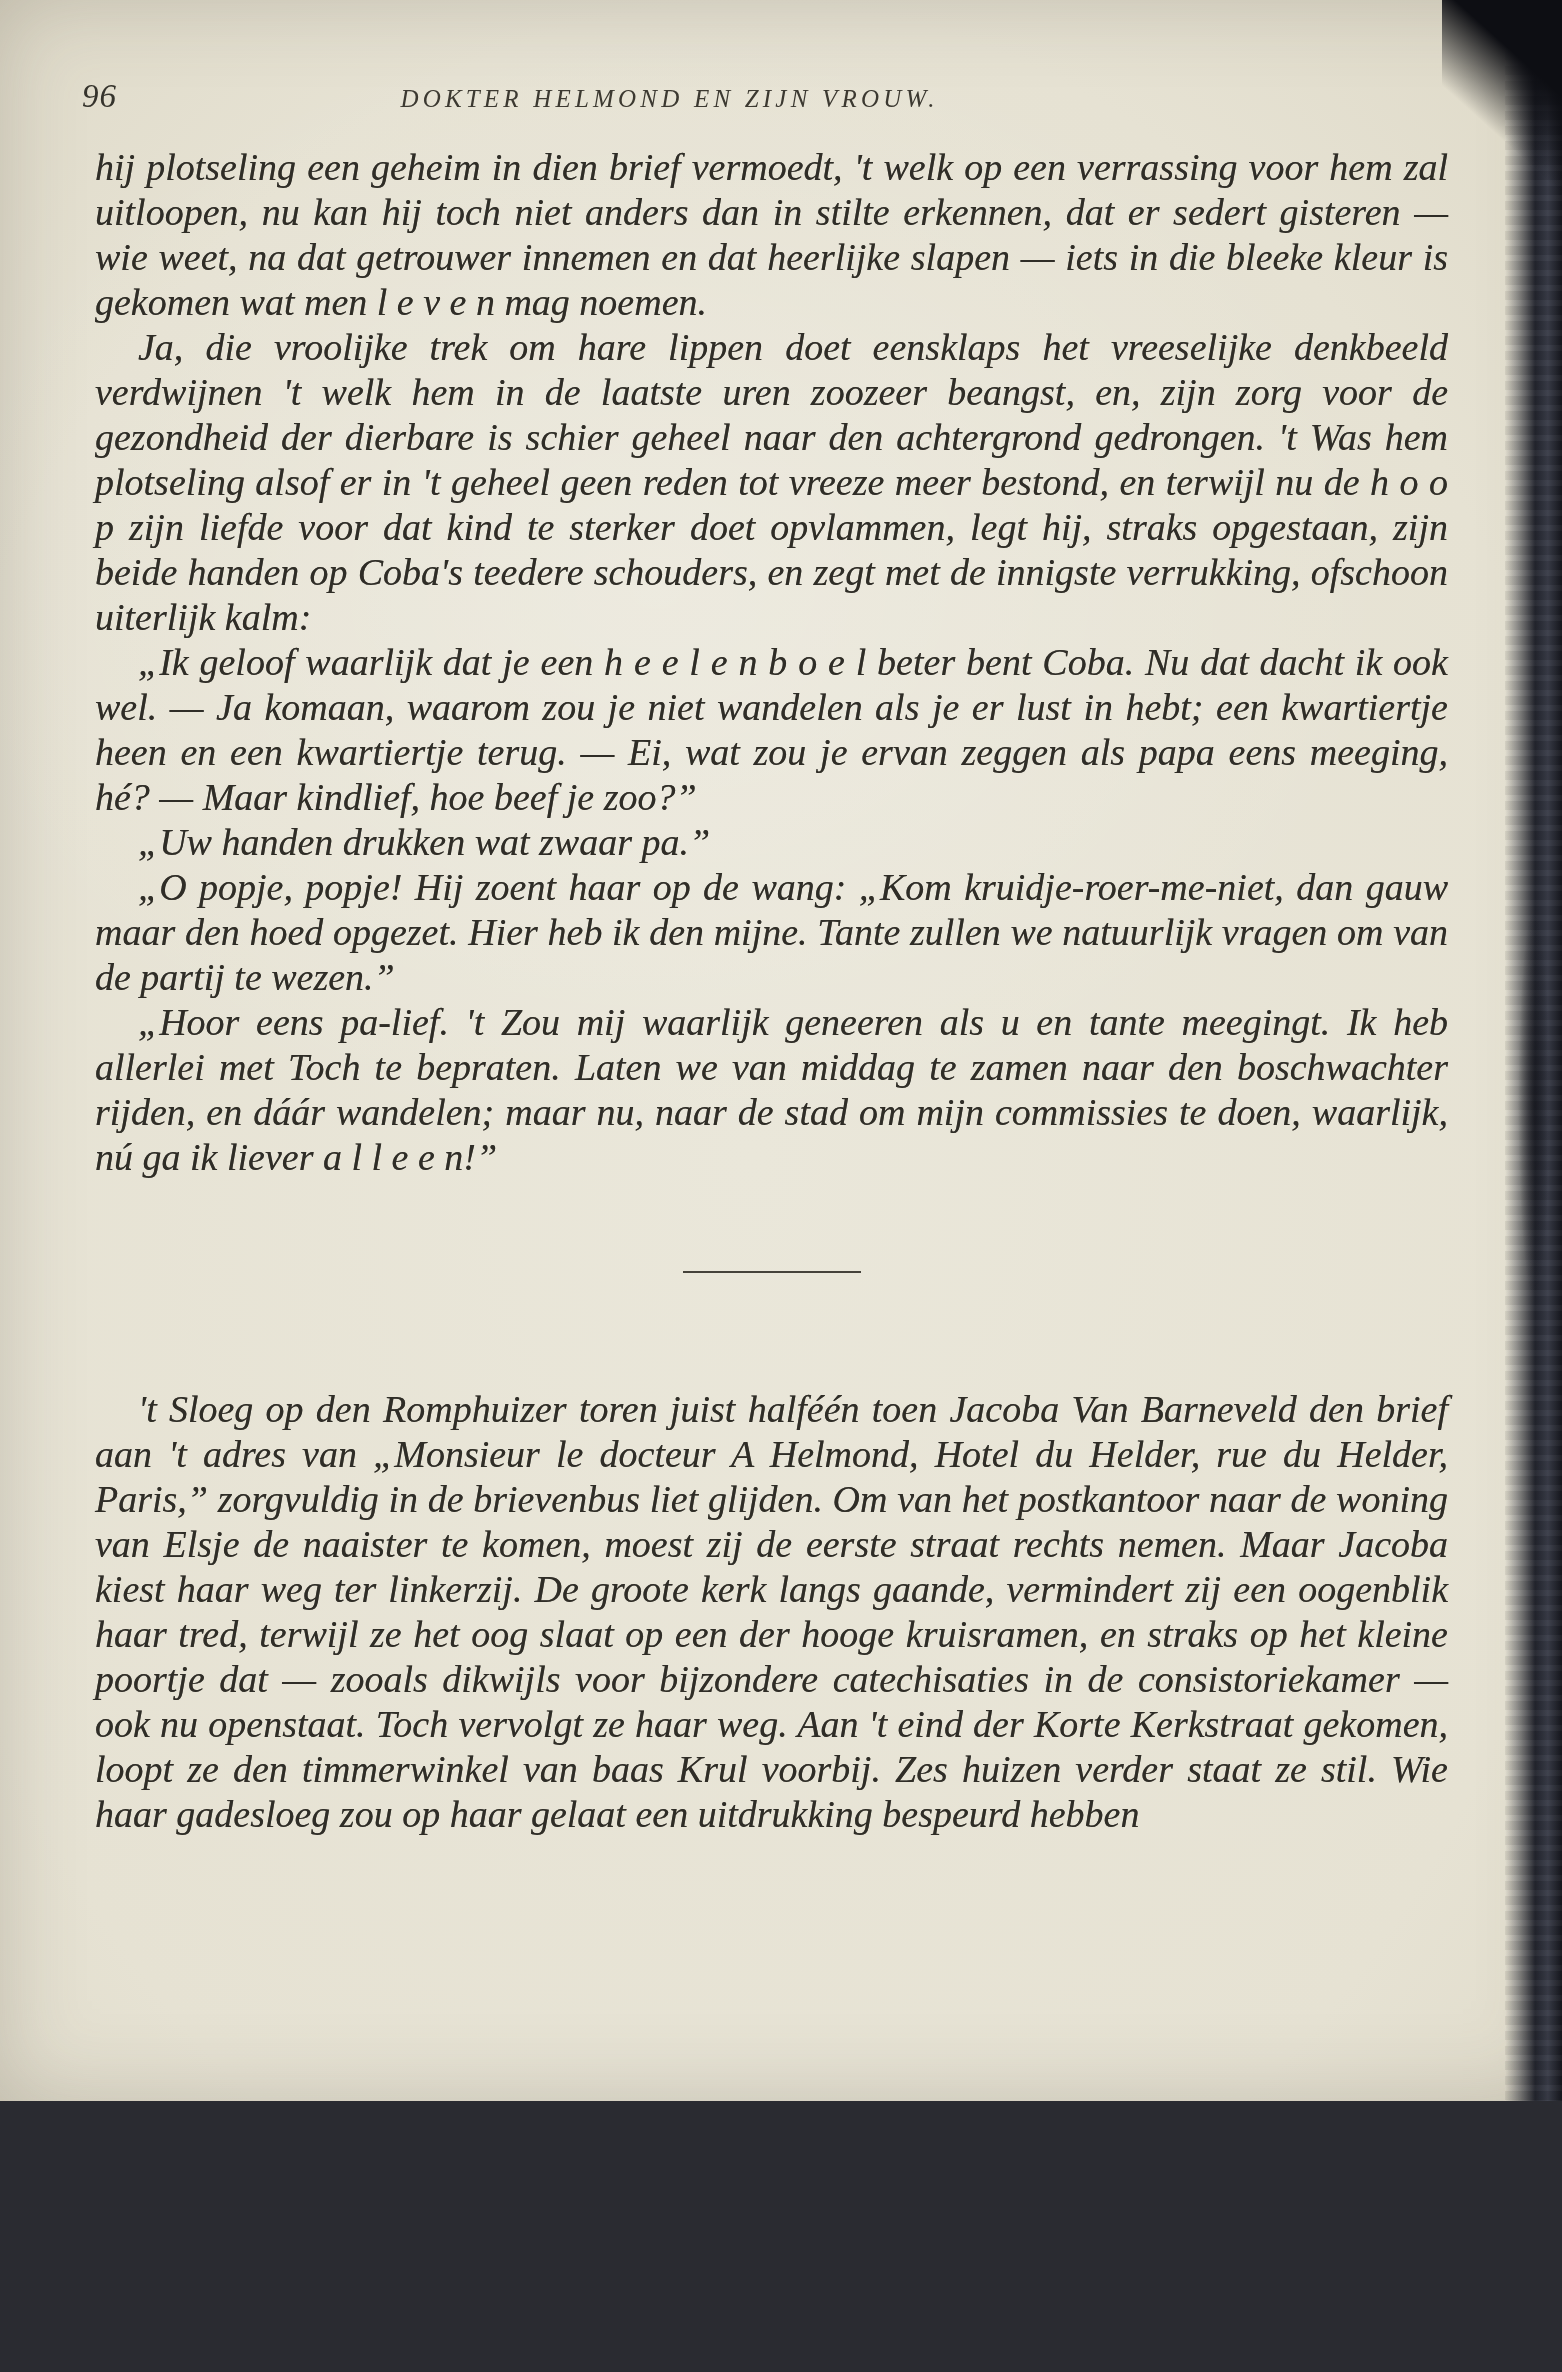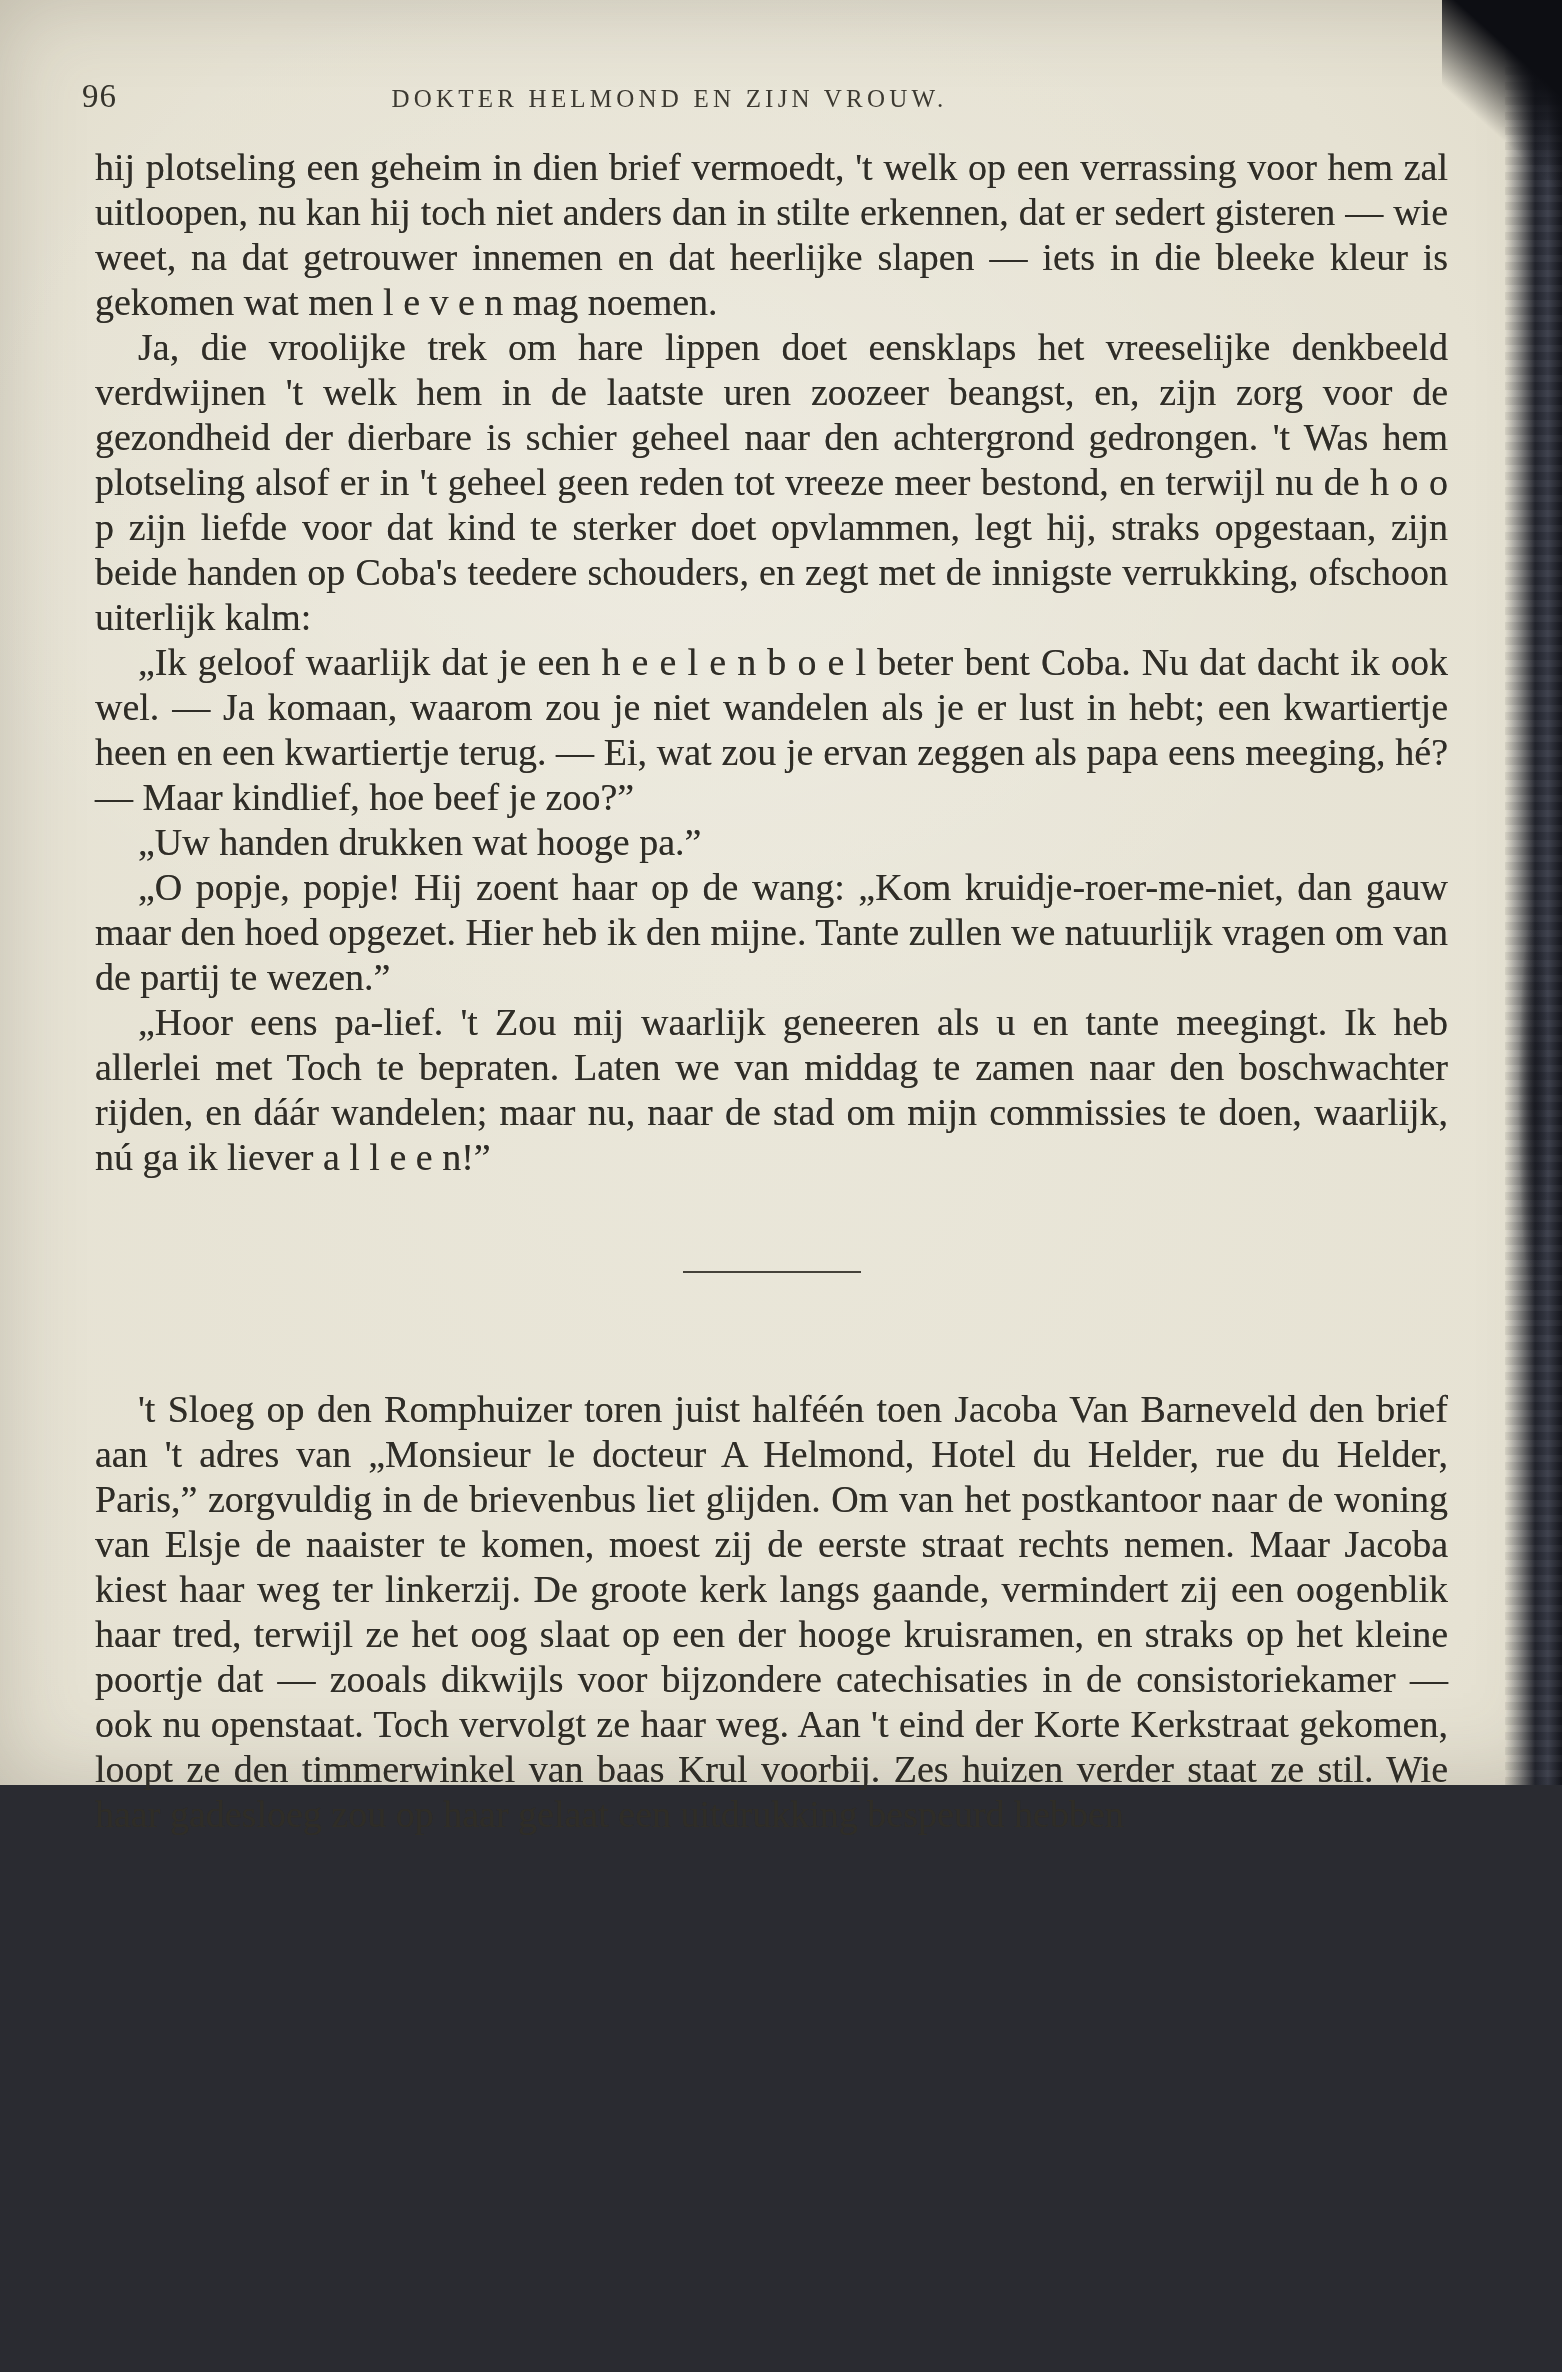--- a/index.html
+++ b/index.html
@@ -9,29 +9,30 @@
   body {
     width: 1563px;
     height: 2373px;
     overflow: hidden;
     background: #2a2b31;
     font-family: "Liberation Serif", "DejaVu Serif", serif;
   }
   .page {
     position: relative;
     width: 1563px;
-    height: 1785px;
+    height: 2101px;
     box-sizing: border-box;
     padding: 78px 115px 4px 95px;
     color: #2f2d27;
     background:
       radial-gradient(ellipse 1206px 928px at 42% 28%, rgba(255,255,255,0.22), rgba(255,255,255,0) 62%),
       radial-gradient(ellipse 1391px 1855px at 48% 55%, #eae7da 0%, #e6e2d3 62%, #dcd7c5 92%, #d2cdbb 100%);
     background-color: #e6e2d4;
     box-shadow: inset 0 0 83px rgba(90, 85, 70, 0.25);
+    font-style: italic;
   }
   .page-header {
     position: relative;
     height: 43px;
     margin-bottom: 24px;
   }
   .page-number {
     position: absolute;
     left: -13px;
     top: 0;
@@ -128,21 +129,21 @@
 
   <header class="page-header">
     <span class="page-number">96</span>
     <span class="running-title">DOKTER HELMOND EN ZIJN VROUW.</span>
   </header>
 
   <main class="text-body">
     <p class="para no-indent">hij plotseling een geheim in dien brief vermoedt, 't welk op een verrassing voor hem zal uitloopen, nu kan hij toch niet anders dan in stilte erkennen, dat er sedert gisteren — wie weet, na dat getrouwer innemen en dat heerlijke slapen — iets in die bleeke kleur is gekomen wat men l e v e n mag noemen.</p>
     <p class="para">Ja, die vroolijke trek om hare lippen doet eensklaps het vreeselijke denkbeeld verdwijnen 't welk hem in de laatste uren zoozeer beangst, en, zijn zorg voor de gezondheid der dierbare is schier geheel naar den achtergrond gedrongen. 't Was hem plotseling alsof er in 't geheel geen reden tot vreeze meer bestond, en terwijl nu de h o o p zijn liefde voor dat kind te sterker doet opvlammen, legt hij, straks opgestaan, zijn beide handen op Coba's teedere schouders, en zegt met de innigste verrukking, ofschoon uiterlijk kalm:</p>
     <p class="para">„Ik geloof waarlijk dat je een h e e l e n  b o e l beter bent Coba. Nu dat dacht ik ook wel. — Ja komaan, waarom zou je niet wandelen als je er lust in hebt; een kwartiertje heen en een kwartiertje terug. — Ei, wat zou je ervan zeggen als papa eens meeging, hé? — Maar kindlief, hoe beef je zoo?”</p>
-    <p class="para">„Uw handen drukken wat hooge pa.”</p>
+    <p class="para">„Uw handen drukken wat zwaar pa.”</p>
     <p class="para">„O popje, popje! Hij zoent haar op de wang: „Kom kruidje-roer-me-niet, dan gauw maar den hoed opgezet. Hier heb ik den mijne. Tante zullen we natuurlijk vragen om van de partij te wezen.”</p>
     <p class="para">„Hoor eens pa-lief. 't Zou mij waarlijk geneeren als u en tante meegingt. Ik heb allerlei met Toch te bepraten. Laten we van middag te zamen naar den boschwachter rijden, en dáár wandelen; maar nu, naar de stad om mijn commissies te doen, waarlijk, nú ga ik liever a l l e e n!”</p>
 
     <hr class="section-divider">
 
 
     <p class="para chapter-first">'t Sloeg op den Romphuizer toren juist halféén toen Jacoba Van Barneveld den brief aan 't adres van „Monsieur le docteur A Helmond, Hotel du Helder, rue du Helder, Paris,” zorgvuldig in de brievenbus liet glijden. Om van het postkantoor naar de woning van Elsje de naaister te komen, moest zij de eerste straat rechts nemen. Maar Jacoba kiest haar weg ter linkerzij. De groote kerk langs gaande, vermindert zij een oogenblik haar tred, terwijl ze het oog slaat op een der hooge kruisramen, en straks op het kleine poortje dat — zooals dikwijls voor bijzondere catechisaties in de consistoriekamer — ook nu openstaat. Toch vervolgt ze haar weg. Aan 't eind der Korte Kerkstraat gekomen, loopt ze den timmerwinkel van baas Krul voorbij. Zes huizen verder staat ze stil. Wie haar gadesloeg zou op haar gelaat een uitdrukking bespeurd hebben</p>
   </main>
 
   <div class="binding-shadow"></div>

